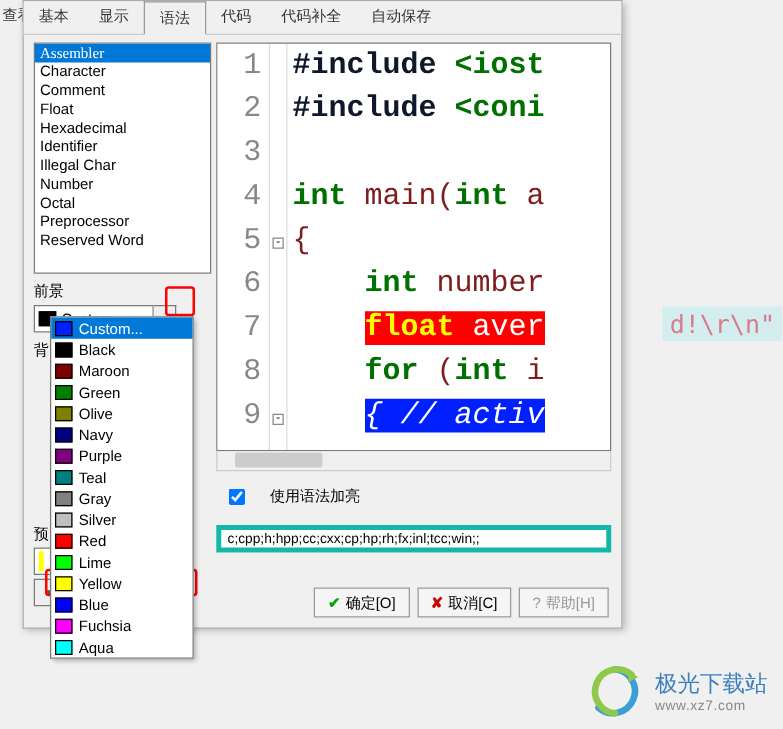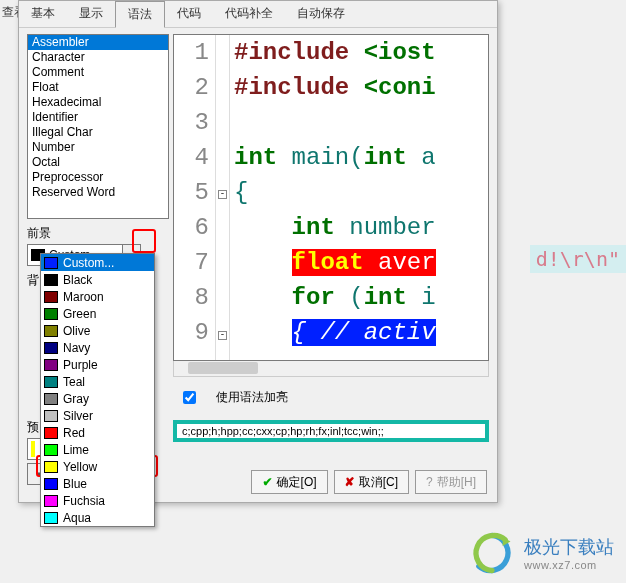--- a/index.html
+++ b/index.html
@@ -7,21 +7,21 @@
 .bg-code { position: absolute; top: 245px; right: 0; font-family: Consolas, monospace; font-size: 20px; color: #d87b8c; background: #d4eef0; padding: 2px 6px; }
 .sidebar-text { position: absolute; top: 4px; left: 2px; font-size: 12px; color: #333; }
 .dialog { position: absolute; top: 0; left: 18px; width: 480px; height: 503px; background: #f0f0f0; border: 1px solid #aaa; box-shadow: 2px 2px 6px rgba(0,0,0,0.25); }
 .tabs { display: flex; border-bottom: 1px solid #ccc; background: #f0f0f0; }
 .tab { padding: 4px 12px; font-size: 12px; color: #333; cursor: pointer; }
 .tab.active { border: 1px solid #999; border-bottom: 1px solid #f0f0f0; margin-bottom: -1px; background: #f0f0f0; }
 .dlg-body { display: flex; padding: 6px 8px; gap: 4px; }
 .left-col { width: 142px; display: flex; flex-direction: column; }
 .listbox { border: 1px solid #7a7a7a; background: #fff; height: 185px; overflow-y: auto; font-size: 12px; }
 .listbox-item { padding: 0 4px; height: 15px; line-height: 15px; }
-.listbox-item.selected { background: #0078d7; color: #fff; }
+.listbox-item.selected { background: #0078d7; color: #fff; font-family: Liberation Serif, serif; }
 .field-label { margin-top: 6px; margin-bottom: 2px; font-size: 12px; }
 .color-select-row { display: flex; align-items: center; }
 .color-select { display: flex; align-items: center; border: 1px solid #7a7a7a; background: #fff; height: 22px; width: 96px; padding: 0 3px; }
 .swatch-sm { width: 14px; height: 12px; border: 1px solid #000; margin-right: 4px; }
 .dd-btn { width: 18px; height: 22px; border: 1px solid #7a7a7a; border-left: none; background: #efefef; display: flex; align-items: center; justify-content: center; font-size: 9px; color: #555; }
 .red-rect { border: 2px solid #ff0000; border-radius: 3px; }
 .dd-highlight { position: absolute; top: 229px; left: 132px; width: 24px; height: 24px; pointer-events: none; }
 .color-dropdown { position: absolute; top: 253px; left: 40px; width: 115px; background: #fff; border: 1px solid #7a7a7a; box-shadow: 2px 2px 4px rgba(0,0,0,0.3); z-index: 50; }
 .color-opt { display: flex; align-items: center; height: 17px; padding: 0 3px; font-size: 12px; }
 .color-opt.sel { background: #0078d7; color: #fff; }
@@ -31,23 +31,23 @@
 .editor { border: 1px solid #7a7a7a; background: #fff; height: 327px; display: flex; font-family: Consolas, "Courier New", monospace; font-size: 24px; position: relative; overflow: hidden; }
 .gutter { width: 42px; background: #fff; border-right: 1px solid #ddd; text-align: right; color: #888; }
 .gutter div { height: 35px; line-height: 36px; padding-right: 6px; }
 .fold-col { width: 14px; border-right: 1px solid #ddd; position: relative; }
 .fold-box { position: absolute; left: 2px; width: 9px; height: 9px; border: 1px solid #888; font-size: 9px; line-height: 7px; text-align: center; background: #fff; }
 .code-col { flex: 1; white-space: pre; }
 .code-line { height: 35px; line-height: 36px; padding-left: 4px; }
 .kw { color: #007000; font-weight: bold; }
 .kw-hl-red { background: #ff0000; color: #ffff00; font-weight: bold; }
 .kw-hl-blue { background: #0020ff; color: #fff; font-style: italic; }
-.preproc { color: #7f1d1d; font-weight: bold; }
+.preproc { color: #0f172a; font-weight: bold; }
 .inc-path { color: #007000; font-weight: bold; }
-.txt { color: #0f766e; }
+.txt { color: #7f1d1d; }
 .scroll-h { height: 16px; background: #f0f0f0; border: 1px solid #ccc; border-top: none; position: relative; }
 .scroll-thumb { position: absolute; top: 1px; height: 12px; background: #cdcdcd; border-radius: 2px; }
 .chk-row { margin-top: 12px; margin-left: 10px; display: flex; align-items: center; gap: 20px; }
 .chk-row input { margin: 0; }
 .ext-row { margin-top: 14px; display: flex; gap: 4px; }
 .ext-input { flex: 1; height: 22px; border: 4px solid #14b8a6; background: #fff; padding: 0 5px; font-size: 11px; }
 .btn-row { position: absolute; bottom: 8px; right: 10px; display: flex; gap: 6px; }
 .btn { height: 24px; padding: 0 10px; border: 1px solid #999; background: #f5f5f5; display: flex; align-items: center; gap: 4px; font-size: 12px; cursor: pointer; }
 .btn.disabled { color: #999; }
 .ok-ico { color: #0a0; font-weight: bold; }

